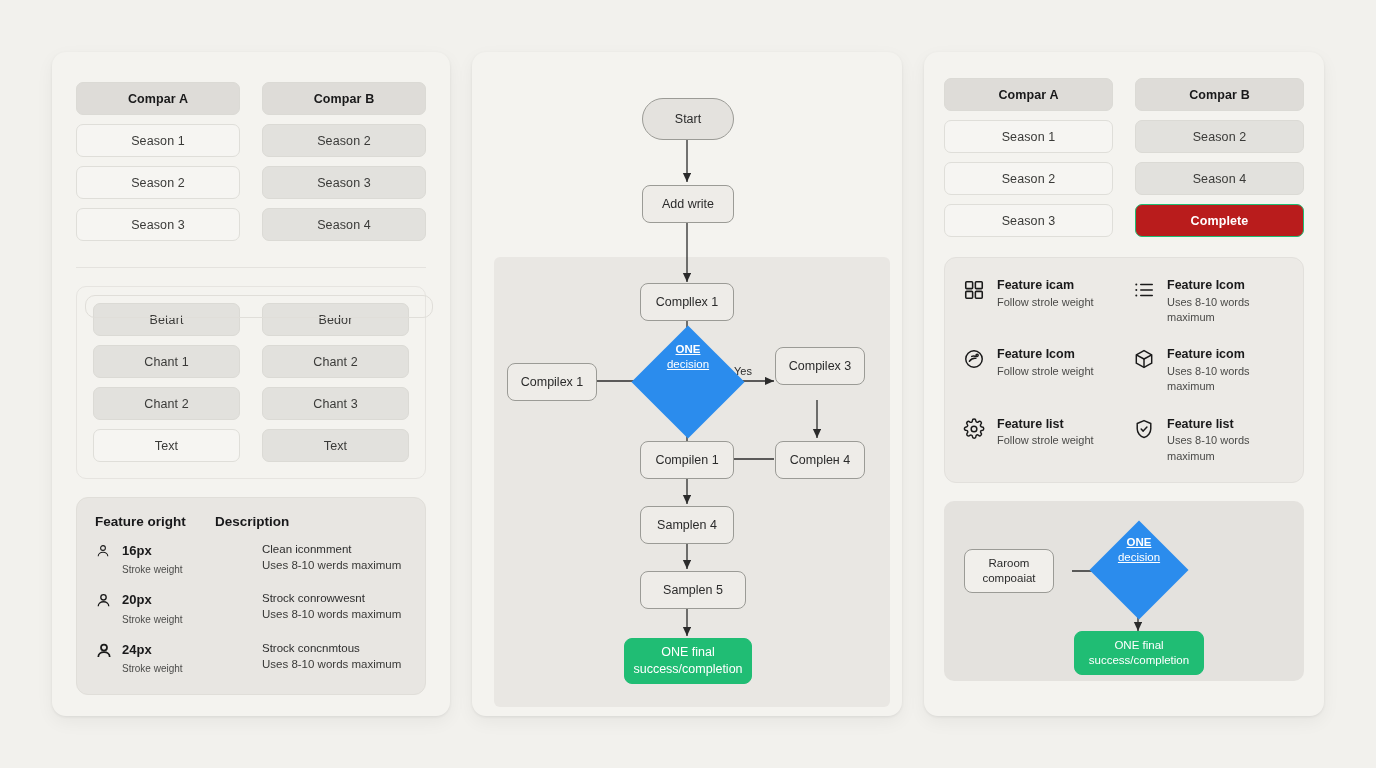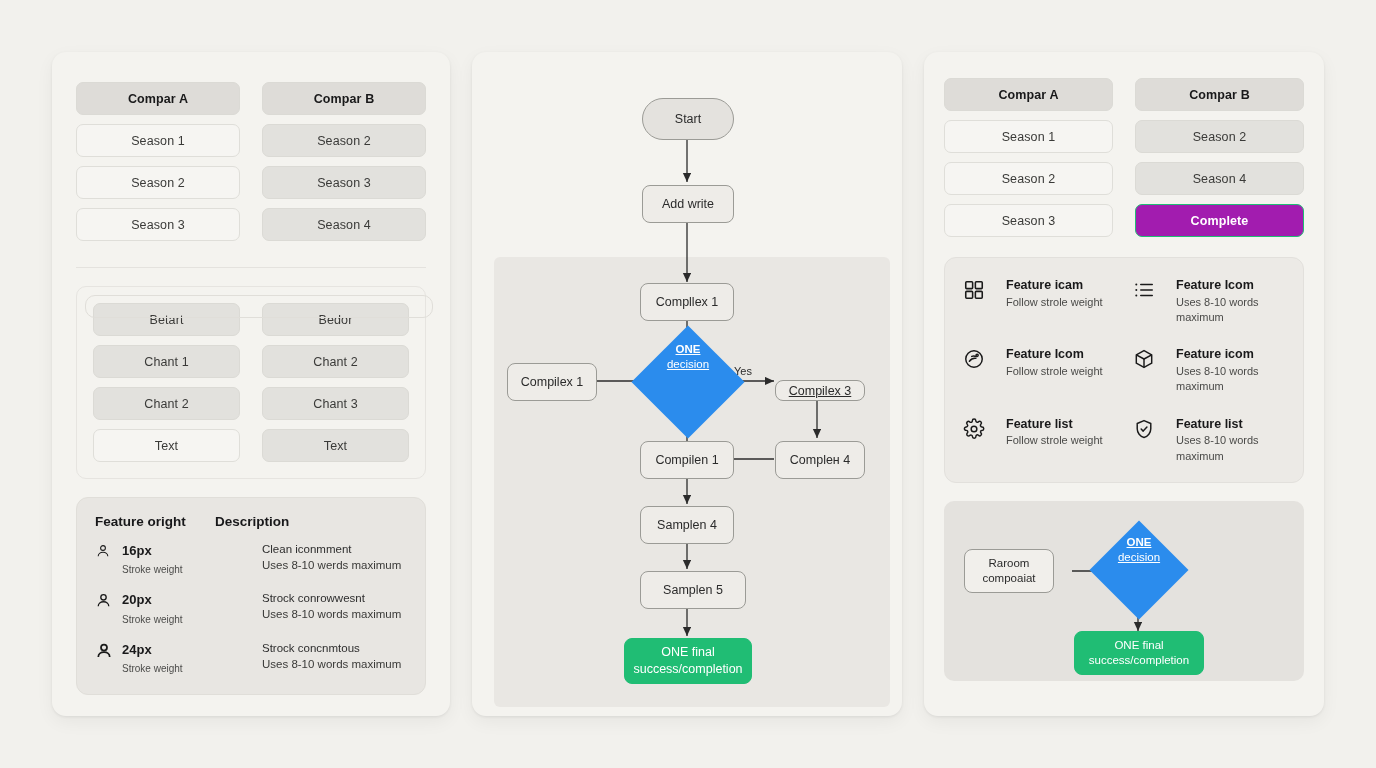--- a/index.html
+++ b/index.html
@@ -44,21 +44,21 @@
     display: flex;
     align-items: center;
     justify-content: center;
     font-size: 12.5px;
     color: #3a3a38;
     letter-spacing: .1px;
   }
   .pill.head { font-weight: bold; background: #dedcd8; color: #19191a; }
   .pill.lighter { background: #f6f5f2; border-color: #dfded9; }
   .pill.green {
-    background: #a21caf;
+    background: #b91c1c;
     border-color: #20bd74;
     color: #fff;
     font-weight: bold;
   }
 
   
   .sec-divider { height: 1px; background: #e4e2de; margin: 26px 0 0; }
 
   .sec-nested {
     margin-top: 18px;
@@ -154,21 +154,21 @@
     border: 1px solid #e2e0dc;
     border-radius: 12px;
     padding: 20px 18px 18px;
   }
   .features-grid {
     display: grid;
     grid-template-columns: 1fr 1fr;
     column-gap: 18px;
     row-gap: 22px;
   }
-  .feat { display: flex; gap: 21px; align-items: flex-start; }
+  .feat { display: flex; gap: 12px; align-items: flex-start; }
   .feat-ico { width: 22px; height: 22px; flex: 0 0 22px; margin-top: 1px; }
   .feat-title { font-size: 12.5px; font-weight: bold; color: #19191a; line-height: 1.25; }
   .feat-sub { font-size: 11px; color: #4a4a48; line-height: 1.4; margin-top: 1px; }
 
   .mini-flow {
     margin-top: 18px;
     background: #e4e2de;
     border-radius: 10px;
     height: 180px;
     position: relative;
@@ -334,21 +334,21 @@
         <div class="dshape"></div>
         <span>
           <b>ONE</b><br>
           <span>decision</span>
         </span>
       </div>
 
       <div class="edge-label" style="left:262px; top:313px;">Yes</div>
       <div class="edge-label" style="left:220px; top:395px;">No</div>
 
-      <div class="node" style="left:303px; top:328px; width:90px; height:21px;text-decoration:underline;">Compilex 3</div>
+      <div class="node" style="left:303px; top:295px; width:90px; height:38px;">Compilex 3</div>
 
       <div class="node" style="left:303px; top:389px; width:90px; height:38px;">Compleн 4</div>
 
       <div class="node" style="left:168px; top:389px; width:94px; height:38px;">Compilen 1</div>
 
       <div class="node" style="left:168px; top:454px; width:94px; height:38px;">Samplen 4</div>
 
       <div class="node" style="left:168px; top:519px; width:106px; height:38px;">Samplen 5</div>
 
       <div class="node green" style="left:152px; top:586px; width:128px; height:46px; flex-direction:column;">

